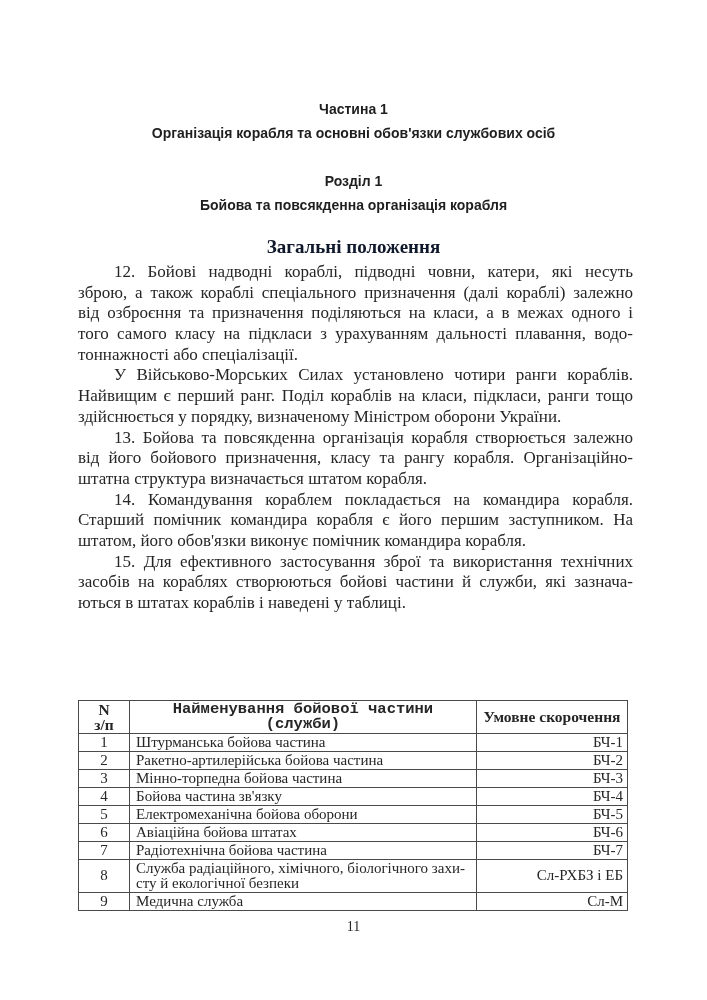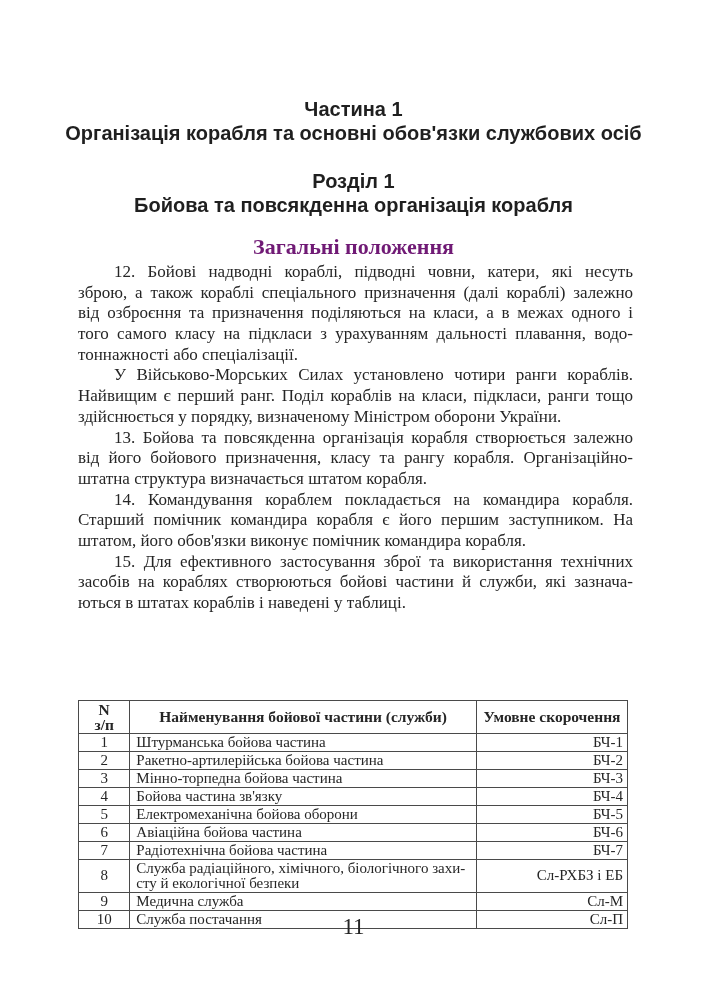--- a/index.html
+++ b/index.html
@@ -11,32 +11,32 @@
     color:#262626;
     font-family:"Liberation Serif", serif;
     overflow:hidden;
   }
   
   .h-sans{
     position:absolute;left:0;width:707px;
     text-align:center;
     font-family:"Liberation Sans", sans-serif;
     font-weight:bold;
-    font-size:20px;line-height:24px;
+    font-size:14px;line-height:24px;
     color:#1f1f1f;
   }
   .h-part{top:97px;}
   .h-chapter{top:169px;}
   .h-section{
     position:absolute;left:0;width:707px;top:236px;
     text-align:center;
     font-family:"Liberation Serif", serif;
     font-weight:bold;
-    font-size:22px;line-height:22px;
-    color:#701a75;
+    font-size:19px;line-height:22px;
+    color:#0f172a;
   }
   
   .body-text{
     position:absolute;
     left:78px;top:262px;width:555px;
     font-size:17px;line-height:20.7px;
   }
   .tline{
     text-align:justify;
     text-align-last:justify;
@@ -60,30 +60,30 @@
     vertical-align:middle;
   }
   .org-table th{
     font-weight:bold;
     font-size:15.5px;
     height:32px;
     text-align:center;
   }
   th.c-num{width:45px;white-space:pre-line;line-height:15px;}
   td.c-num{width:45px;text-align:center;}
-  th.c-name{width:357px;}
+  th.c-name{width:357px;font-family:Liberation Mono, monospace;}
   td.c-name{width:357px;text-align:left;padding-left:6px;white-space:pre-line;}
   th.c-abbr{width:148px;}
   td.c-abbr{width:148px;text-align:right;}
   tr.r-single td{height:17px;}
   tr.r-double td{height:32px;}
   .page-number{
     position:absolute;left:0;top:918px;width:707px;
     text-align:center;
-    font-size:23px;line-height:18px;
+    font-size:14px;line-height:18px;
   }
 </style>
 </head>
 <body>
 
 <div class="page">
 
   <div class="h-sans h-part">
     <div>Частина 1</div>
     <div>Організація корабля та основні обов'язки службових осіб</div>
@@ -154,42 +154,37 @@
         <td class="c-name">Бойова частина зв'язку</td>
         <td class="c-abbr">БЧ-4</td>
       </tr>
       <tr class="r-single">
         <td class="c-num">5</td>
         <td class="c-name">Електромеханічна бойова оборони</td>
         <td class="c-abbr">БЧ-5</td>
       </tr>
       <tr class="r-single">
         <td class="c-num">6</td>
-        <td class="c-name">Авіаційна бойова частина</td>
+        <td class="c-name">Авіаційна бойова штатах</td>
         <td class="c-abbr">БЧ-6</td>
       </tr>
       <tr class="r-single">
         <td class="c-num">7</td>
         <td class="c-name">Радіотехнічна бойова частина</td>
         <td class="c-abbr">БЧ-7</td>
       </tr>
       <tr class="r-double">
         <td class="c-num">8</td>
         <td class="c-name">Служба радіаційного, хімічного, біологічного захи-
 сту й екологічної безпеки</td>
         <td class="c-abbr">Сл-РХБЗ і ЕБ</td>
       </tr>
       <tr class="r-single">
         <td class="c-num">9</td>
         <td class="c-name">Медична служба</td>
         <td class="c-abbr">Сл-М</td>
       </tr>
-      <tr class="r-single">
-        <td class="c-num">10</td>
-        <td class="c-name">Служба постачання</td>
-        <td class="c-abbr">Сл-П</td>
-      </tr>
     </tbody>
   </table>
 
   <div class="page-number">11</div>
 
 </div>
 
 </body></html>

